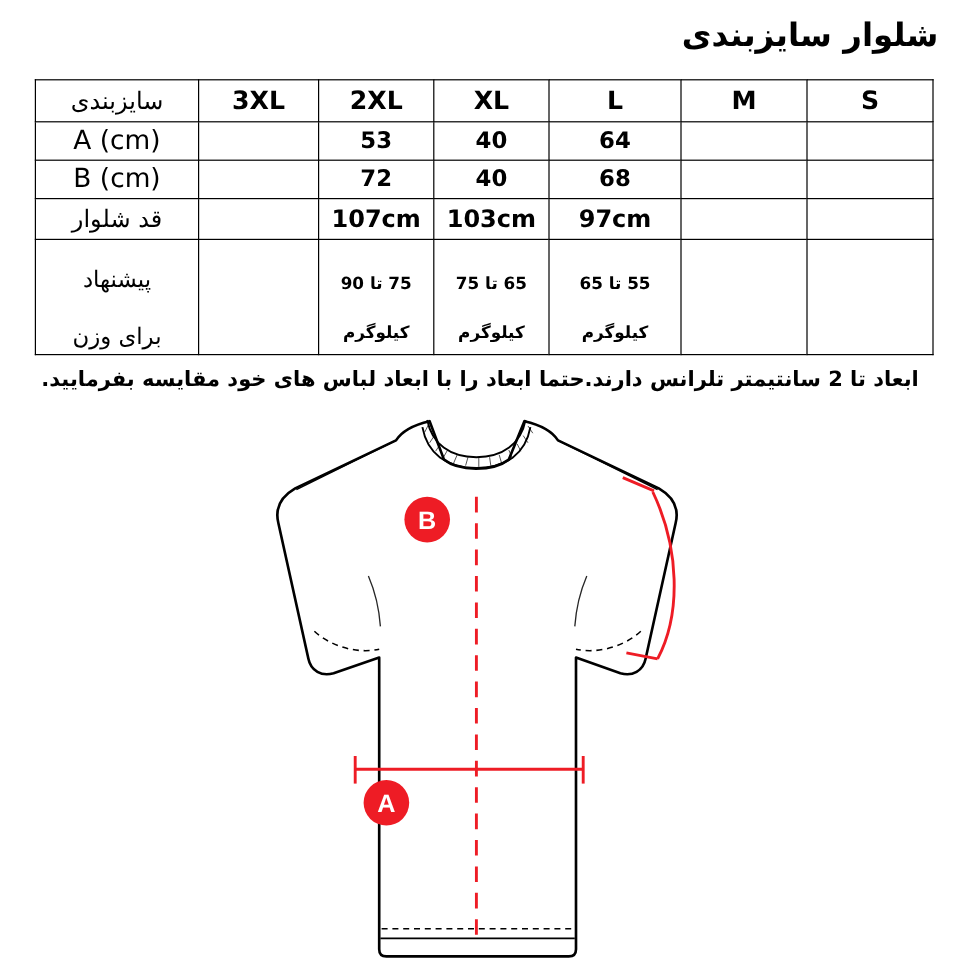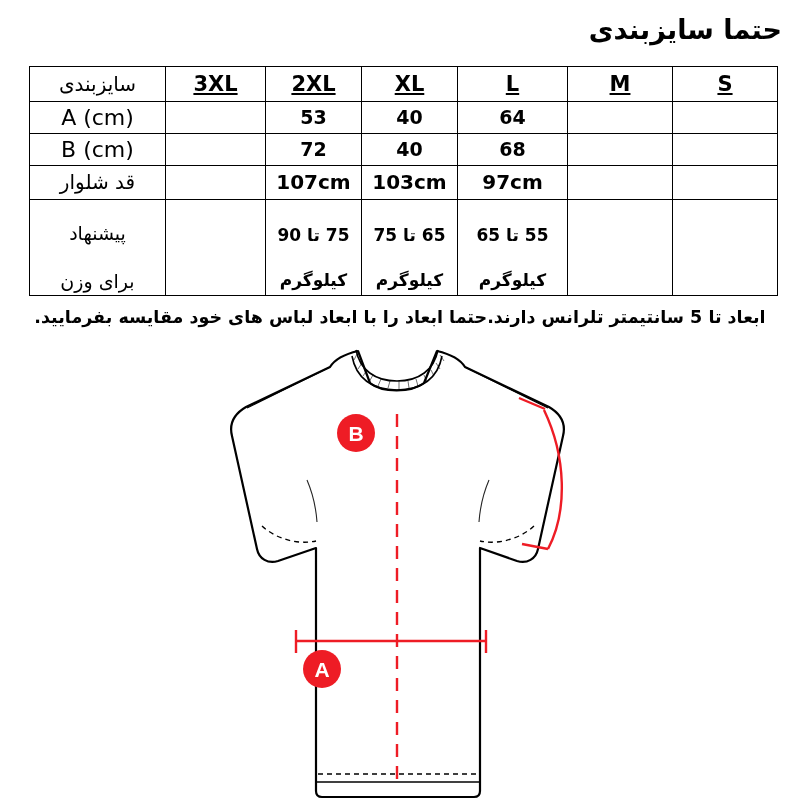--- a/index.html
+++ b/index.html
@@ -54,30 +54,30 @@
   .size-table col.c-label { width: 136px; }
   .size-table col.c-3xl  { width: 100px; }
   .size-table col.c-2xl  { width: 96px; }
   .size-table col.c-xl   { width: 96px; }
   .size-table col.c-l    { width: 110px; }
   .size-table col.c-m    { width: 105px; }
   .size-table col.c-s    { width: 105px; }
 
   .size-table .row-head td { height: 34px; }
   .size-table .row-head .hdr-size { font-size: 20px; font-weight: normal; }
-  .size-table .row-head .hdr-letter { font-size: 21px; font-weight: bold; text-decoration: underline; }
+  .size-table .row-head .hdr-letter { font-size: 21px; font-weight: bold; }
   .size-table .rowlabel {
     font-weight: normal;
     font-size: 22px;
   }
   .size-table .row-a td, .size-table .row-b td { height: 31px; }
   .size-table .row-pants td { height: 33px; font-size: 20px; }
   .size-table .row-weight td {
     height: 66px;
-    font-size: 17px;
+    font-size: 14px;
     line-height: 1.45;
   }
   .size-table .row-weight .rowlabel { font-size: 19px; }
   .cell-multiline { display: block; margin-top: 20px; }
 
   
   .note {
     position: absolute;
     top: 307px;
     right: 12px;
@@ -104,21 +104,21 @@
     font-size: 21px;
     font-weight: bold;
     fill: #ffffff;
   }
 </style>
 </head>
 <body>
 
 <div class="page">
 
-  <div class="title">حتما سایزبندی</div>
+  <div class="title">شلوار سایزبندی</div>
 
   <table class="size-table">
     <colgroup>
       <col class="c-s">
         <col class="c-m">
         <col class="c-l">
         <col class="c-xl">
         <col class="c-2xl">
         <col class="c-3xl">
         <col class="c-label">
@@ -190,21 +190,21 @@
           <span class="cell-multiline"></span>
         </td>
         <td class="rowlabel">
           <span class="cell-multiline">پیشنهاد</span>
           <span class="cell-multiline">برای وزن</span>
         </td>
       </tr>
     </tbody>
   </table>
 
-  <div class="note">ابعاد تا 5 سانتیمتر تلرانس دارند.حتما ابعاد را با ابعاد لباس های خود مقایسه بفرمایید.</div>
+  <div class="note">ابعاد تا 2 سانتیمتر تلرانس دارند.حتما ابعاد را با ابعاد لباس های خود مقایسه بفرمایید.</div>
 
   <div class="illustration">
     <svg width="800" height="464" viewBox="0 0 800 464" xmlns="http://www.w3.org/2000/svg">
 
       <g fill="#ffffff" stroke="#000000" stroke-width="2.2" stroke-linejoin="round" stroke-linecap="round">
         <path d="
           M330,31
           C335,23 345,18 358,15
           L370,47
           C382,57 411,57 424,47

